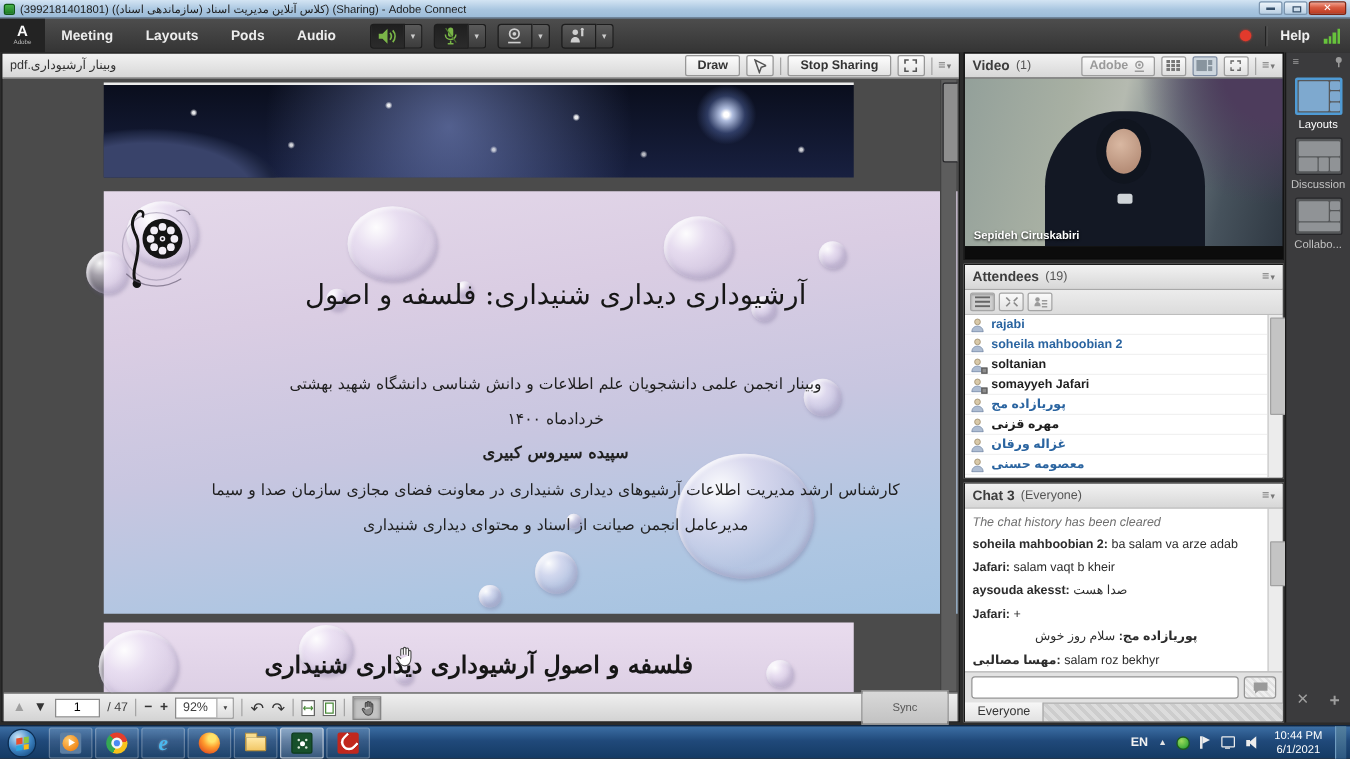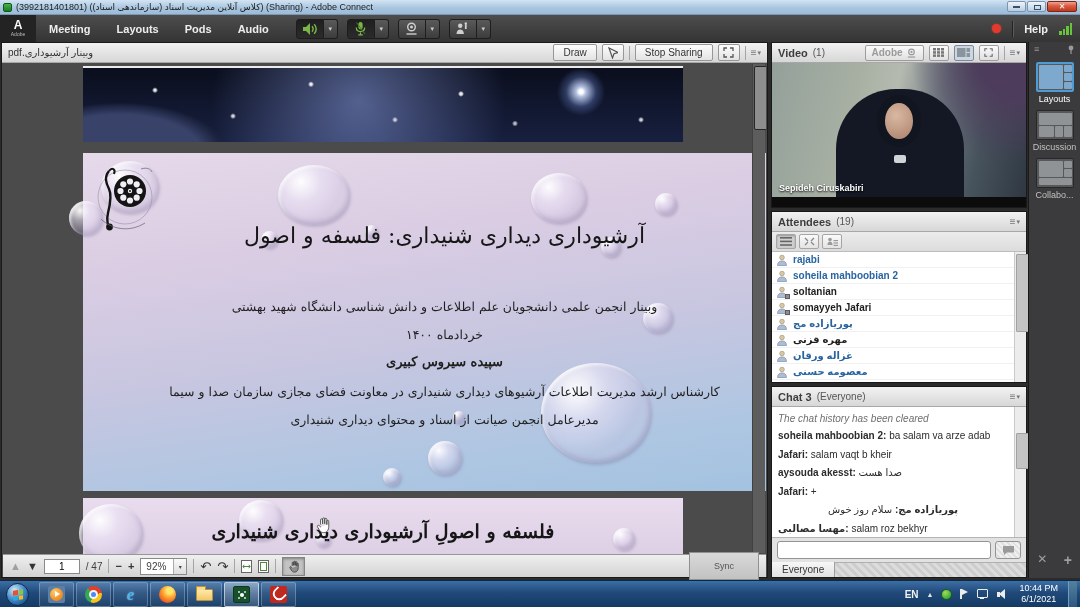--- a/index.html
+++ b/index.html
@@ -40,21 +40,21 @@
   .pod{position:absolute;background:#fff;border:1px solid #191919}
   .pod-header{height:20px;background:linear-gradient(#f2f2f2,#d7d7d7);border-bottom:1px solid #a8a8a8;display:flex;align-items:center;padding:0 6px;font-size:11px;font-weight:bold;color:#3d3d3d;position:relative}
   .pod-count{font-weight:normal;margin-left:5px;font-size:10px;color:#555}
   .pod-menu{margin-left:auto;color:#777;font-size:10px;display:flex;align-items:center;gap:1px}
   .pod-menu .car{font-size:7px}
 
   
   .share-pod{left:1px;top:0;width:767px;height:536px;background:#4b4b4b}
   .share-title{font-size:10px;font-weight:normal;color:#333;direction:rtl}
   .share-header-right{margin-left:auto;display:flex;align-items:center;gap:5px}
-  .btn{height:17px;padding:0 9px;background:linear-gradient(#fdfdfd,#e3e3e3);border:1px solid #979797;border-radius:2px;font-size:10px;font-weight:normal;color:#333;display:flex;align-items:center;gap:4px}
+  .btn{height:17px;padding:0 9px;background:linear-gradient(#fdfdfd,#e3e3e3);border:1px solid #979797;border-radius:2px;font-size:10px;font-weight:bold;color:#333;display:flex;align-items:center;gap:4px}
   .tool-btn{width:22px;padding:0;justify-content:center}
   .divider-v{width:1px;height:14px;background:#a5a5a5}
   .share-content{position:absolute;top:20px;left:1px;right:1px;bottom:23px;background:#4b4b4b;overflow:hidden}
   .share-scroll{position:absolute;right:1px;top:1px;bottom:1px;width:13px;background:#5d5d5d;border-left:1px solid #424242}
   .share-scroll .thumb{position:absolute;top:2px;left:1px;right:1px;height:64px;background:#8e8e8e;border-radius:2px}
 
   
   .slide-strip{position:absolute;left:80px;top:3px;width:600px;height:76px;border-top:2px solid #ececec;
     background:
       radial-gradient(circle at 83% 32%, #ffffff 0 2px, rgba(205,220,255,.85) 5px, rgba(120,150,230,.30) 15px, transparent 24px),

